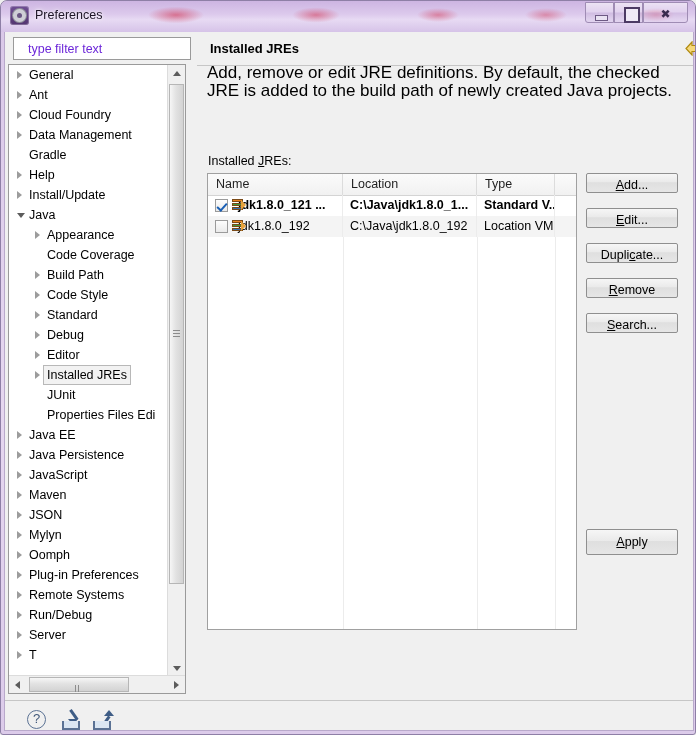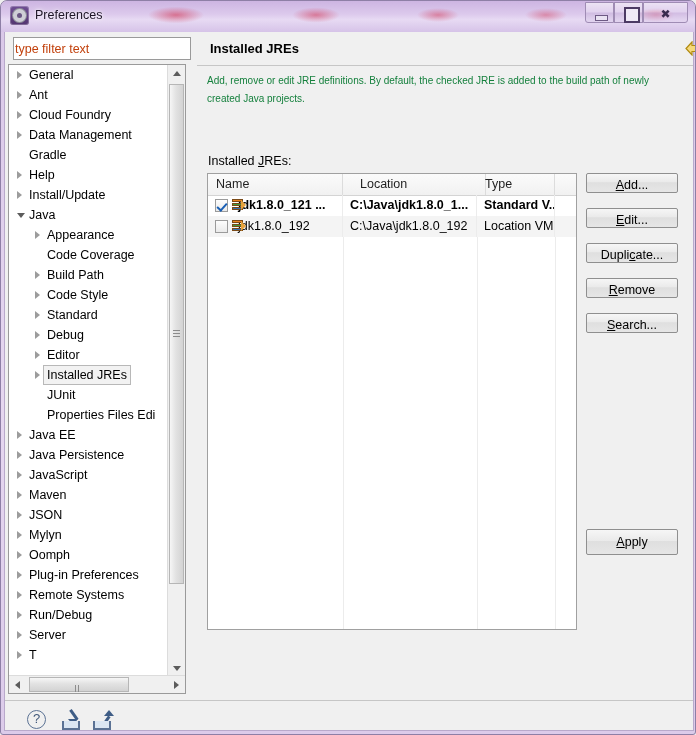--- a/index.html
+++ b/index.html
@@ -99,23 +99,23 @@
     box-sizing: border-box;
   }
 
   
   #filter-box {
     position: absolute; left: 8px; top: 5px;
     width: 178px; height: 23px;
     box-sizing: border-box;
     background: #fff;
     border: 1px solid #9a9a9a;
-    padding: 3px 1px;
+    padding: 3px 14px;
     font-size: 12.5px;
-    color: #c2410c;
+    color: #6d28d9;
     line-height: 16px;
   }
   #tree-panel {
     position: absolute; left: 3px; top: 32px;
     width: 178px; height: 630px;
     box-sizing: border-box;
     background: #fff;
     border: 1px solid #9a9a9a;
     overflow: hidden;
   }
@@ -263,23 +263,23 @@
     position: absolute; left: 13px; top: 9px;
     font-size: 13px; font-weight: bold; color: #000;
   }
   #nav-area { position: absolute; right: 8px; top: 8px; height: 18px; }
   .nav-arrow {
     position: absolute; top: 1px; width: 17px; height: 15px;
   }
   #nav-back { left: 0; }
 
   #desc-text {
-    position: absolute; left: 10px; top: 40px;
+    position: absolute; left: 10px; top: 32px;
     width: 470px;
-    font-size: 10px; color: #15803d; line-height: 18px;
+    font-size: 17px; color: #000000; line-height: 18px;
   }
   #table-label {
     position: absolute; left: 11px; top: 122px;
     font-size: 12.5px; color: #000;
   }
   #table-label u { text-decoration: underline; }
 
   
   #jre-table {
     position: absolute; left: 10px; top: 141px;
@@ -298,21 +298,21 @@
   .hcell {
     position: absolute; top: 0; height: 21px; line-height: 21px;
     font-size: 12.5px; color: #1f1f1f;
     padding-left: 8px;
     box-sizing: border-box;
     border-right: 1px solid #dcdcdc;
     white-space: nowrap;
     overflow: hidden;
   }
   .col0 { left: 0; width: 135px; }
-  .col1 { left: 144px; width: 134px; }
+  .col1 { left: 135px; width: 134px; }
   .col2 { left: 269px; width: 78px; }
   .col3 { left: 347px; width: 21px; border-right: none; }
 
   .jrow {
     position: absolute; left: 0; width: 368px; height: 21px;
   }
   .jrow.r0 { top: 21px; }
   .jrow.r1 { top: 42px; background: #f4f4f4; }
   .jcell {
     position: absolute; top: 0; height: 21px; line-height: 21px;

